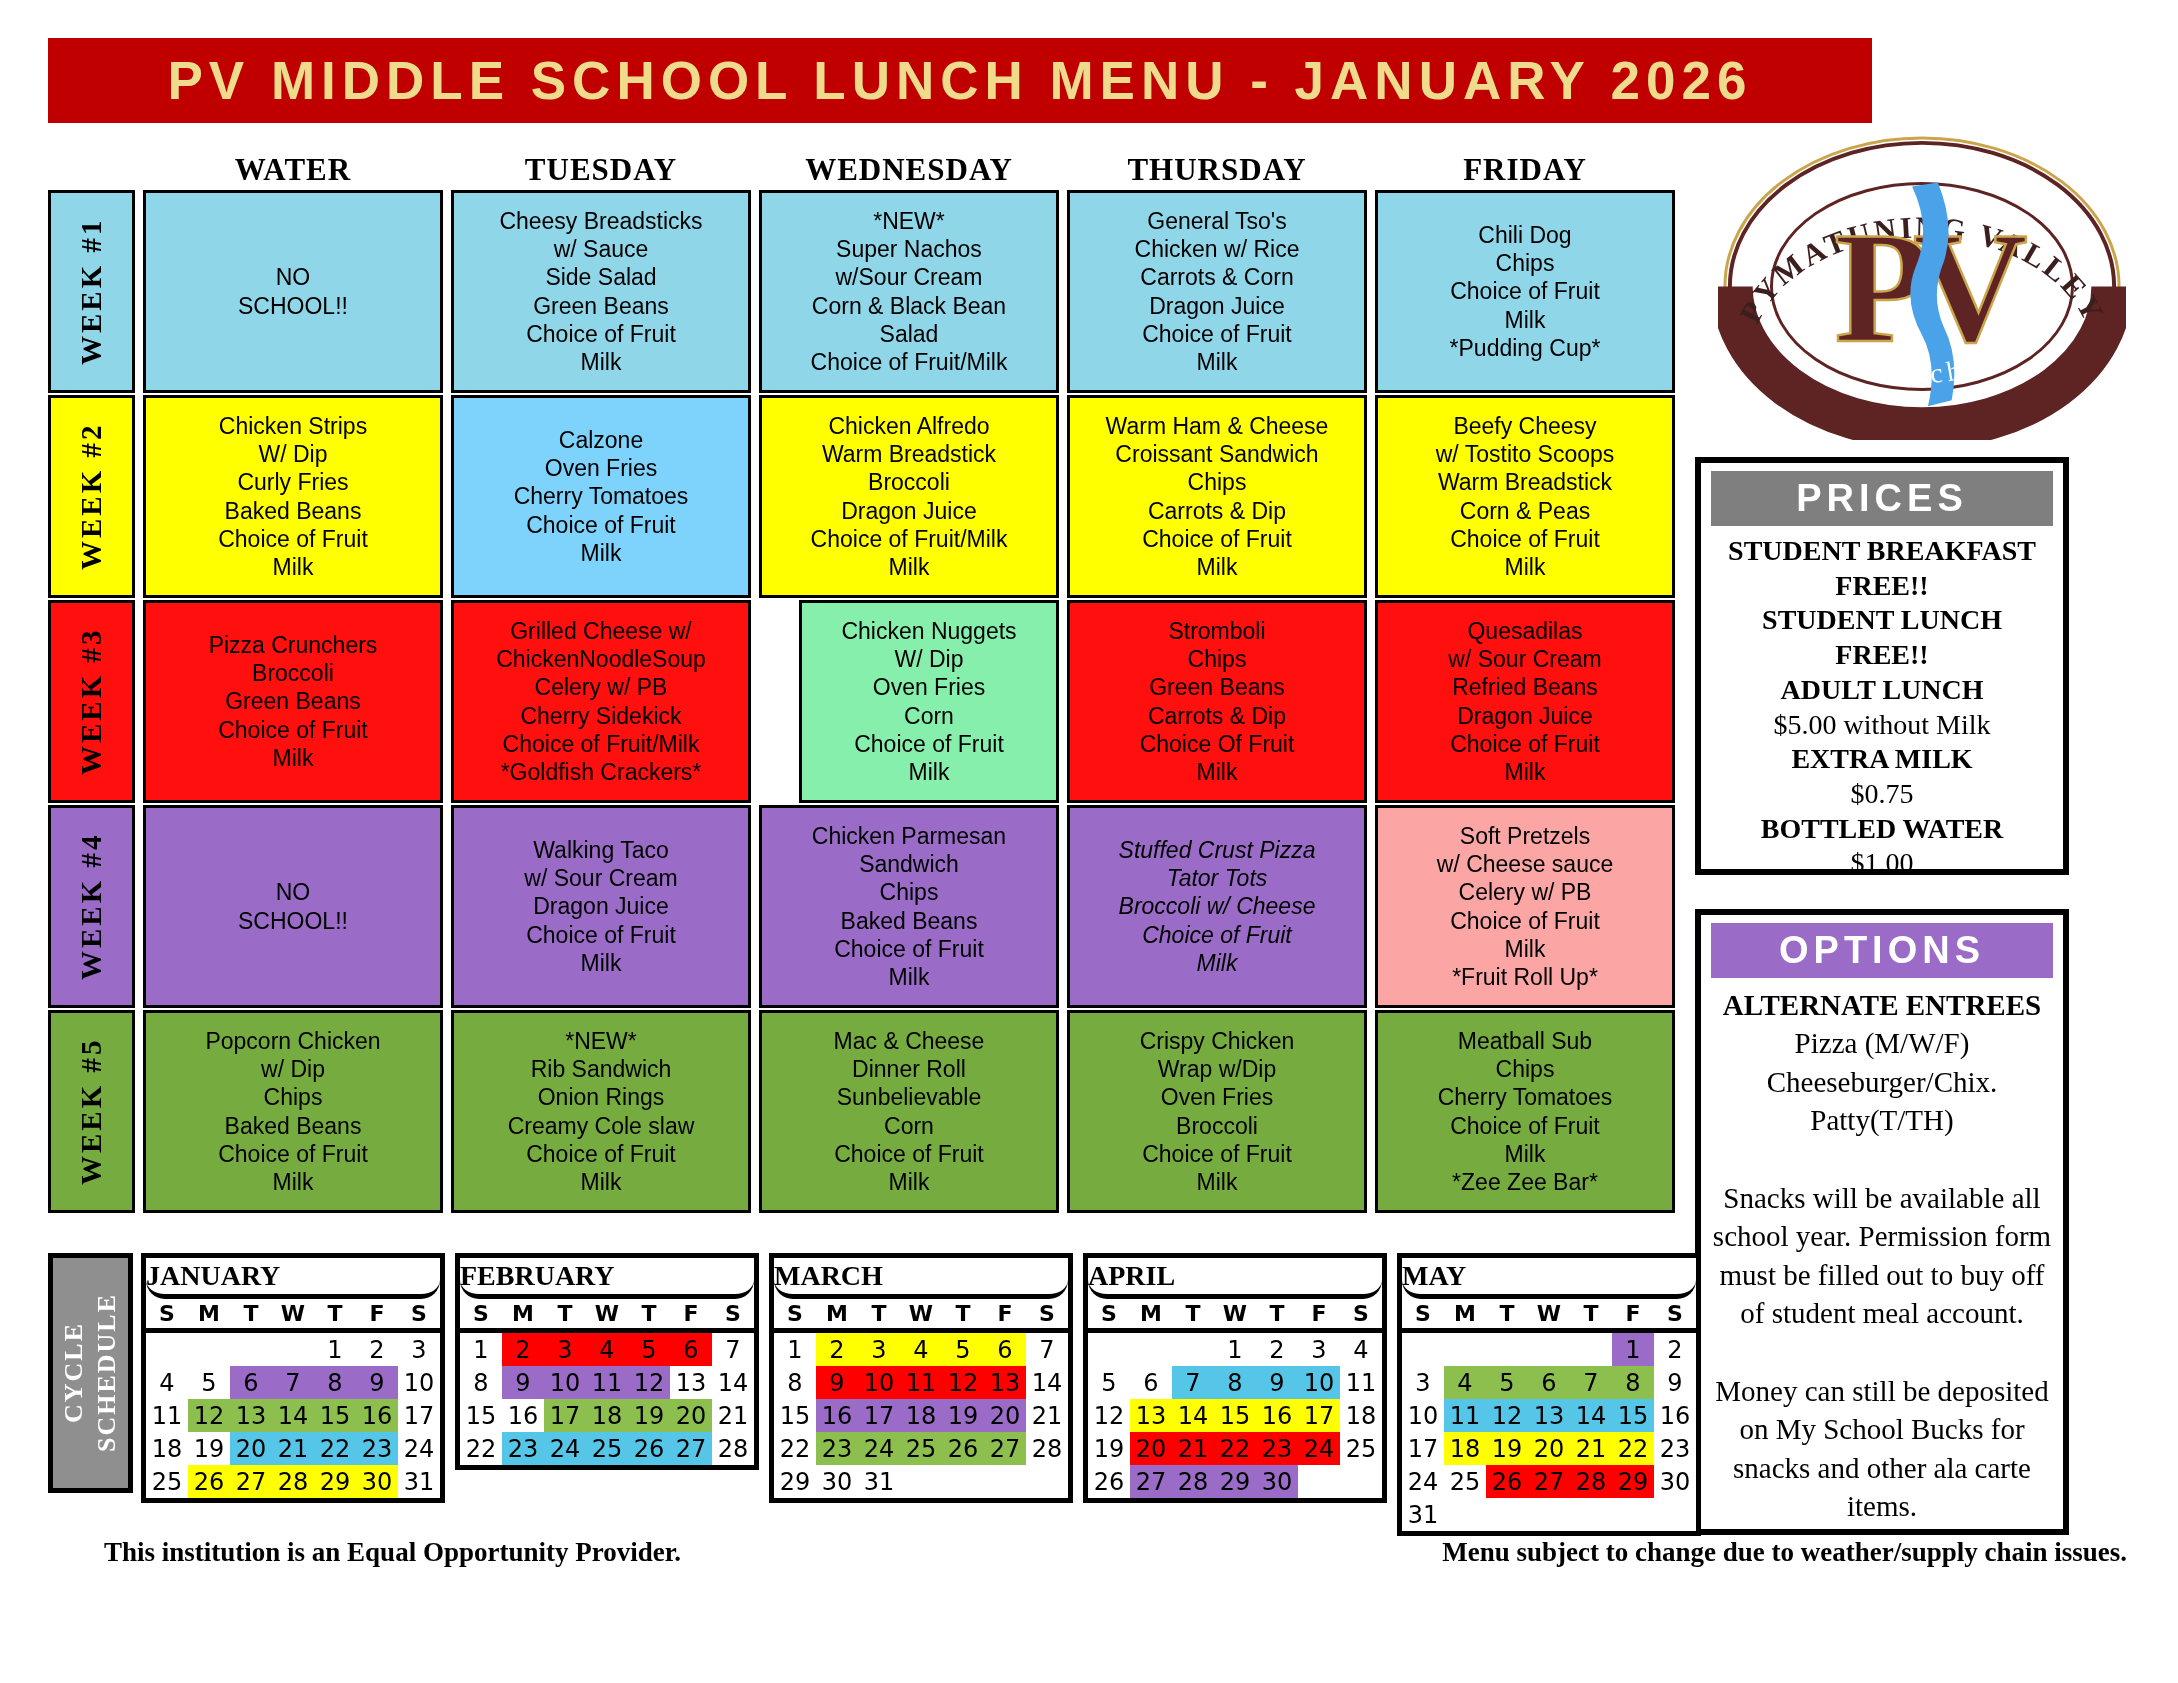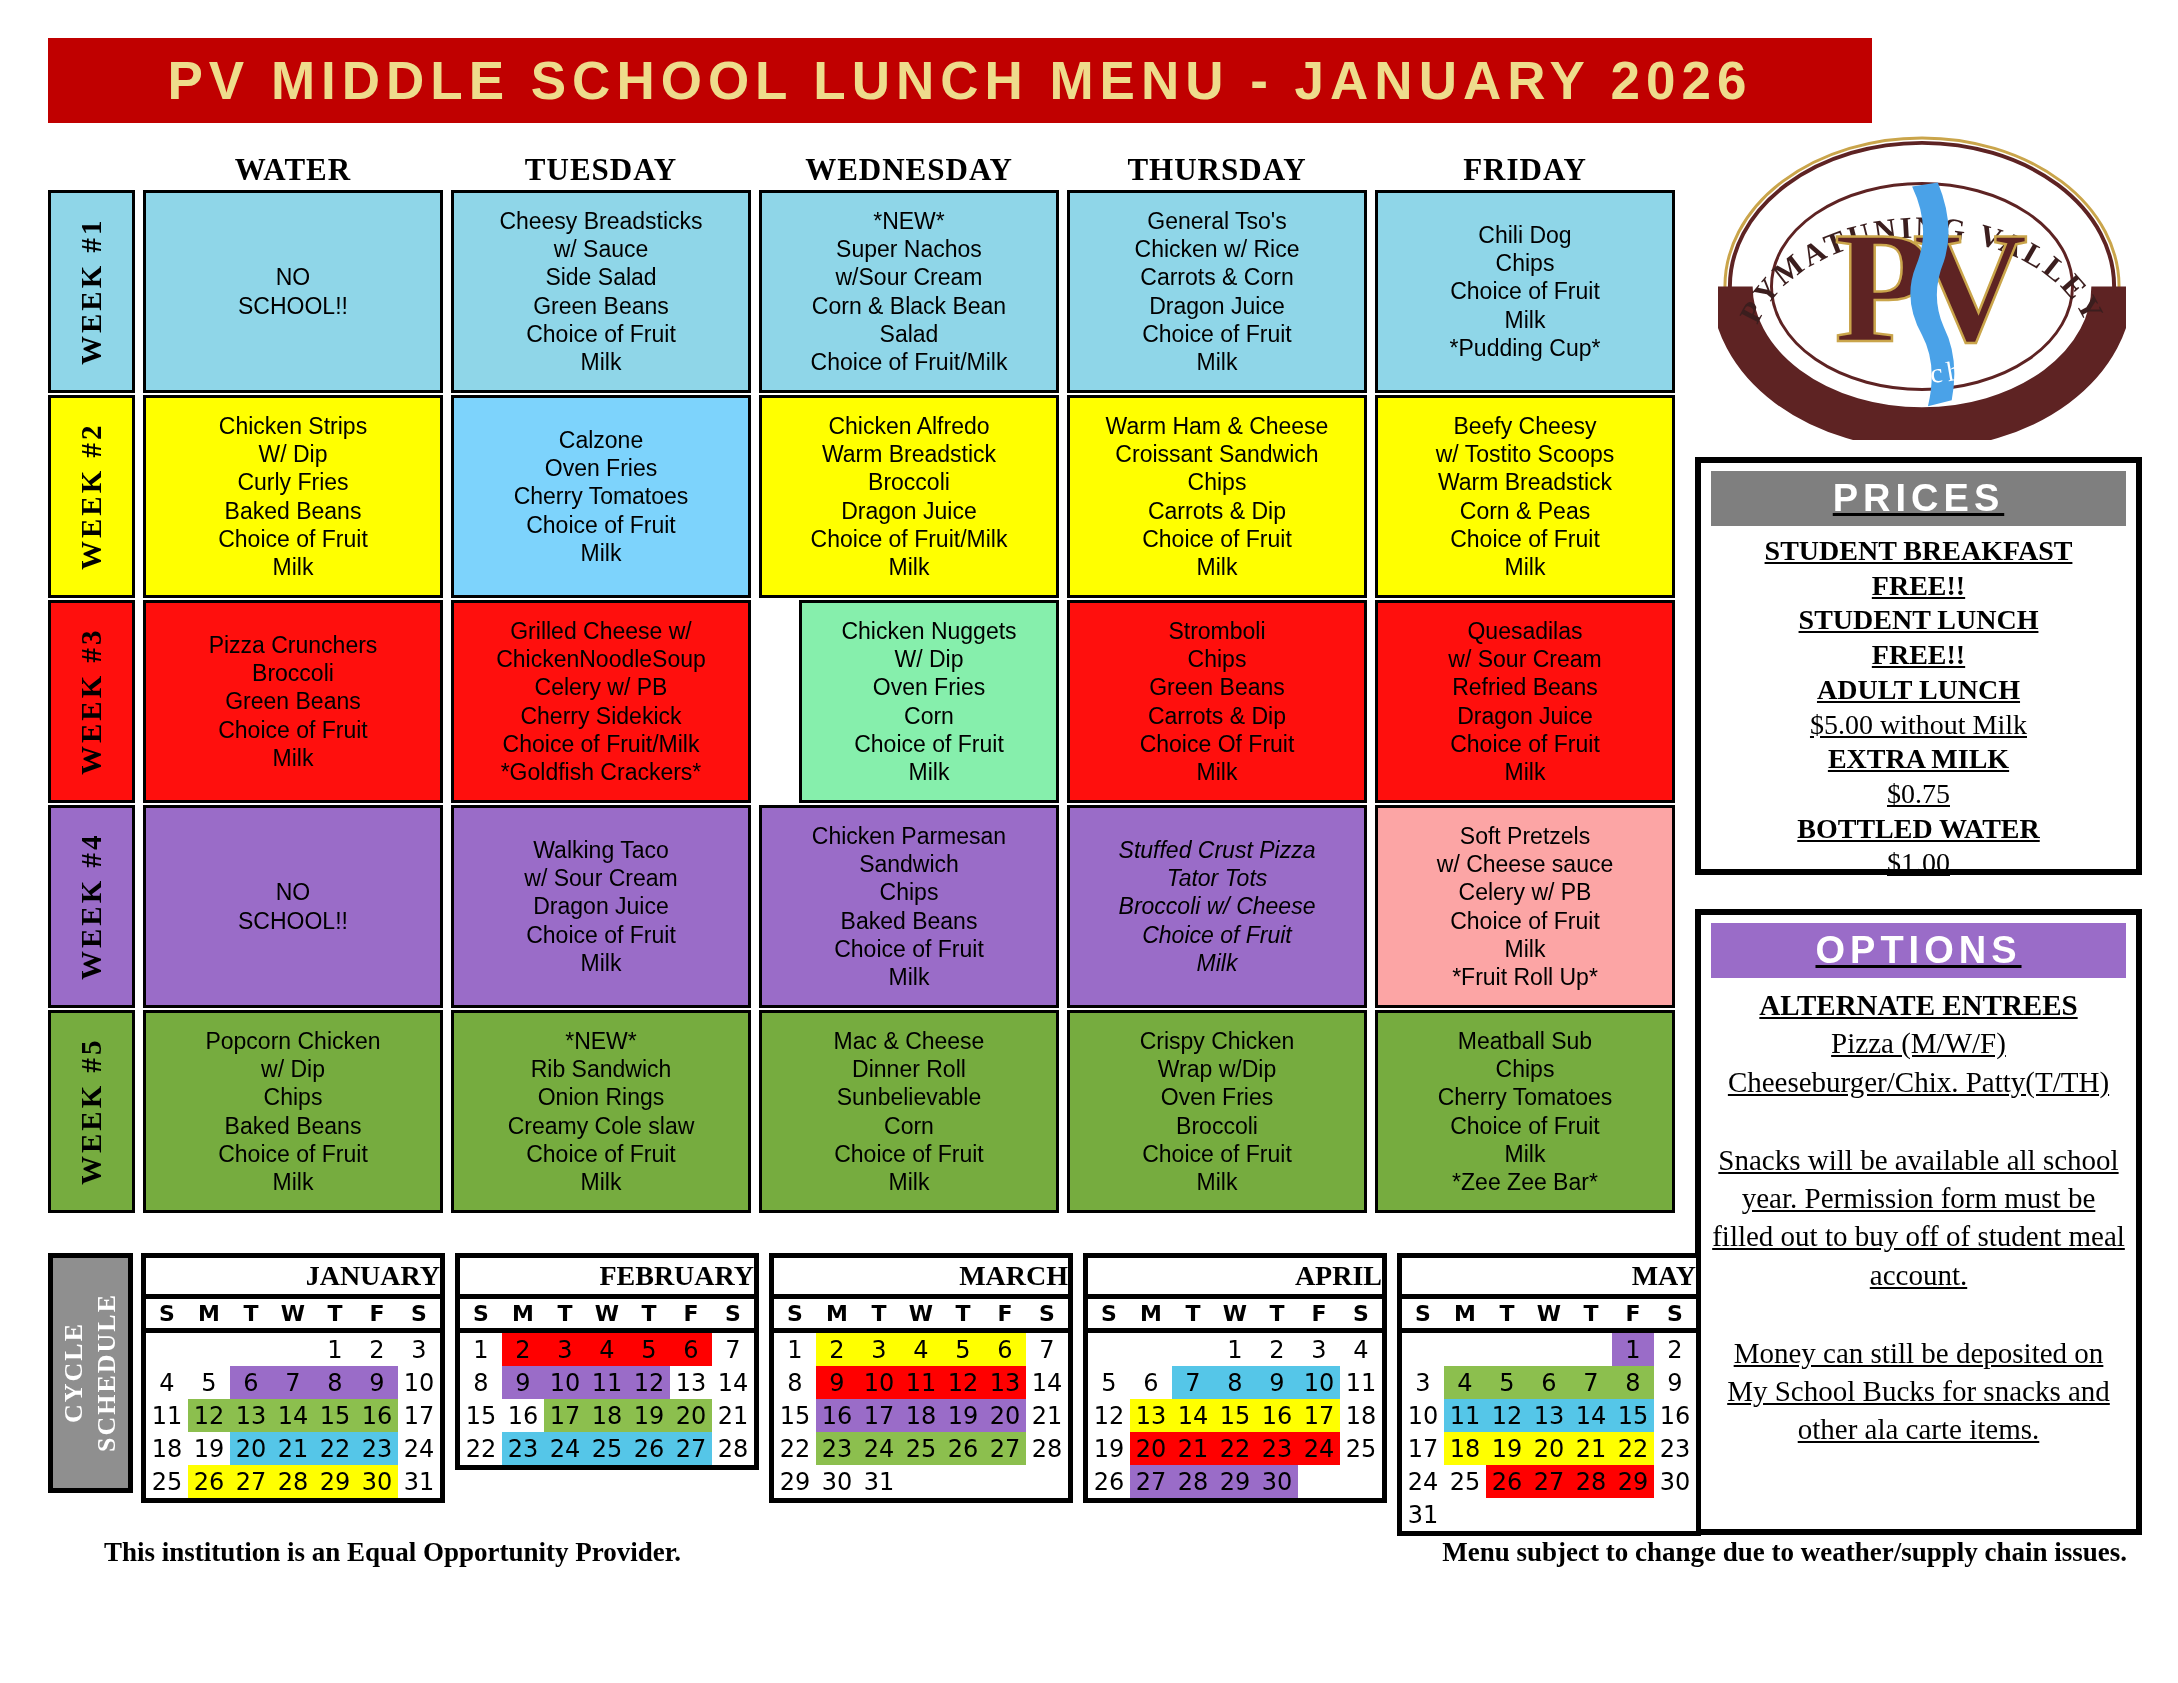--- a/index.html
+++ b/index.html
@@ -20,41 +20,41 @@
     font-family:"Liberation Serif",serif;font-weight:bold;font-size:31px;letter-spacing:1px;color:#000;}
   .week-label{border:3px solid #000;display:flex;align-items:center;justify-content:center;
     writing-mode:vertical-rl;transform:rotate(180deg);
     font-family:"Liberation Serif",serif;font-weight:bold;font-size:29px;letter-spacing:3px;color:#000;}
   .menu-cell{border:3px solid #000;display:flex;flex-direction:column;align-items:center;justify-content:center;
     text-align:center;white-space:pre-line;font-size:23px;line-height:1.22;color:#000;
     font-family:"Liberation Sans",sans-serif;padding:3px;}
 
   
   .logo{position:absolute;left:1718px;top:125px;width:408px;height:315px;}
-  .side-box{position:absolute;left:1695px;width:447px;border:6px solid #000;background:#fff;box-sizing:border-box;text-decoration:underline;}
+  .side-box{position:absolute;left:1695px;width:374px;border:6px solid #000;background:#fff;box-sizing:border-box;}
   .prices-box{top:457px;height:418px;}
   .options-box{top:909px;height:626px;}
   .box-header{margin:8px 10px 6px;height:55px;display:flex;align-items:center;justify-content:center;
     color:#fff;font-weight:bold;font-size:38px;letter-spacing:5px;font-family:"Liberation Sans",sans-serif;}
   .hdr-gray{background:#7f7f7f;}
   .hdr-purple{background:#9a6cc8;}
   .box-body{text-align:center;font-family:"Liberation Serif",serif;font-size:28px;line-height:1.24;padding:2px 10px;color:#000;}
   .options-box .box-body{font-size:29px;line-height:1.32;}
   .line.bold{font-weight:bold;}
   .line.para{margin-top:40px;}
 
   
   .cycle-label{position:absolute;left:48px;top:1253px;width:85px;height:240px;background:#8f8f8f;
     border:5px solid #000;box-sizing:border-box;display:flex;align-items:center;justify-content:center;gap:3px;}
   .cycle-label span{writing-mode:vertical-rl;transform:rotate(180deg);color:#fff;
     font-family:"Liberation Serif",serif;font-weight:bold;font-size:26px;letter-spacing:2px;}
   .calendars{position:absolute;left:141px;top:1253px;display:flex;gap:10px;align-items:flex-start;}
   .calendar{width:304px;border:5px solid #000;background:#fff;box-sizing:border-box;}
-  .cal-title{text-align:right;font-family:"Liberation Serif",serif;font-weight:bold;font-size:28px;
-    padding:2px 0;border-bottom:5px solid #000;color:#000;}
+  .cal-title{text-align:left;font-family:"Liberation Serif",serif;font-weight:bold;font-size:28px;
+    padding:2px 0;border-bottom:5px solid #000;color:#000;border-radius:19px;}
   .cal-grid{display:grid;grid-template-columns:repeat(7,1fr);}
   .cal-letters{border-bottom:5px solid #000;}
   .cal-letter{text-align:center;font-size:22px;font-weight:bold;font-family:"DejaVu Sans",sans-serif;padding:2px 0;color:#000;}
   .cal-day{height:33px;display:flex;align-items:center;justify-content:center;
     font-size:24px;font-family:"DejaVu Sans",sans-serif;color:#000;}
 
   
   .footer-left{position:absolute;left:104px;top:1537px;font-family:"Liberation Serif",serif;font-weight:bold;font-size:27px;color:#000;}
   .footer-right{position:absolute;right:51px;top:1537px;font-family:"Liberation Serif",serif;font-weight:bold;font-size:27px;color:#000;}
 </style>

